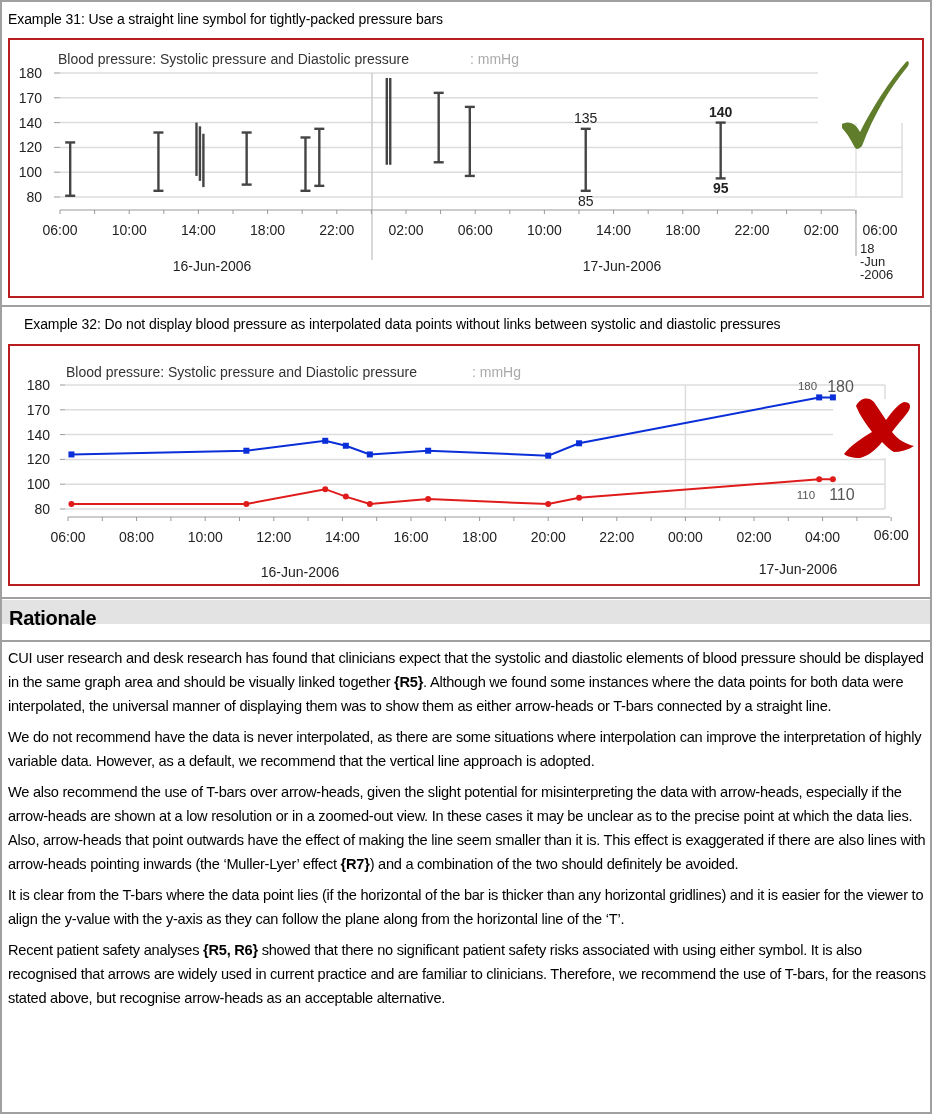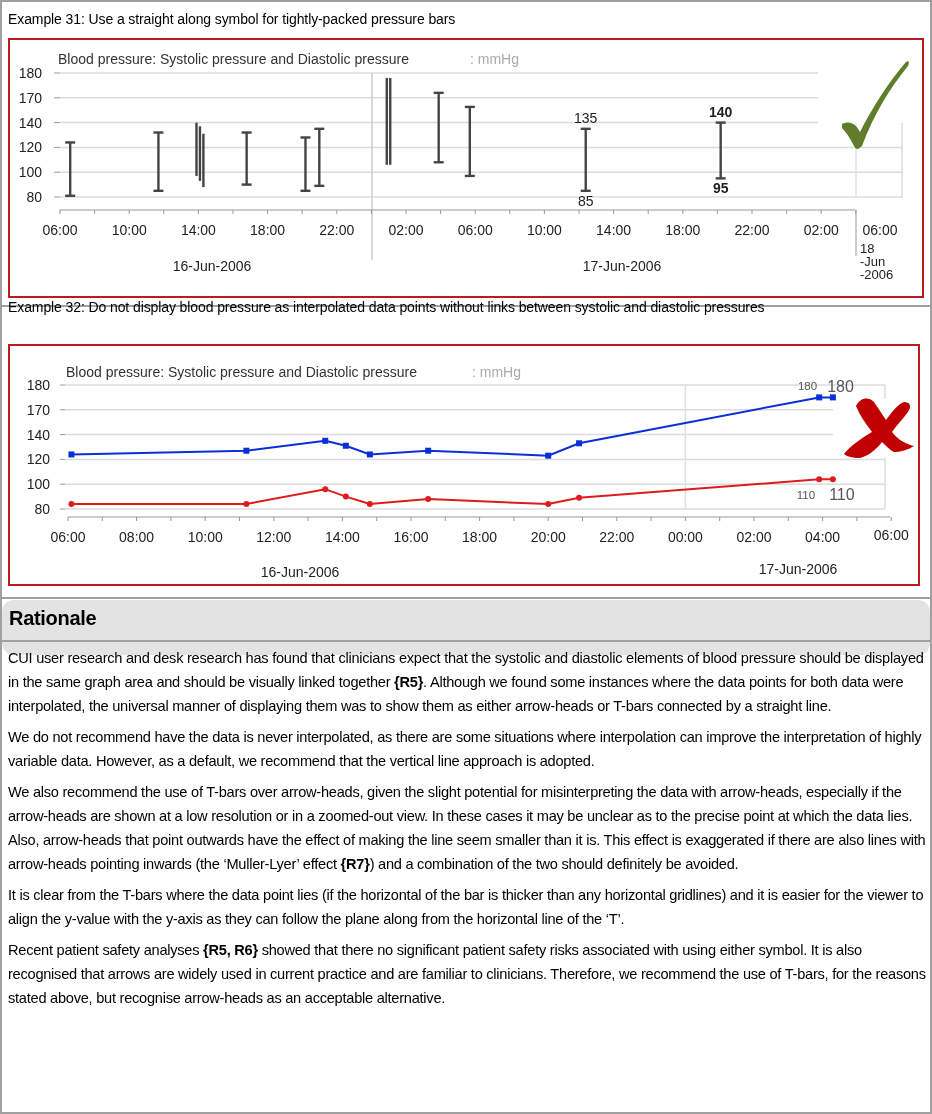--- a/index.html
+++ b/index.html
@@ -1,33 +1,33 @@
 <!DOCTYPE html>
 <html><head>
 <meta charset="utf-8">
 <style>
   html,body{margin:0;padding:0;background:#fff;}
   body{width:932px;height:1114px;position:relative;font-family:"Liberation Sans",sans-serif;color:#000;overflow:hidden;}
   .frame{position:absolute;left:0;top:0;width:928px;height:1110px;border:2px solid #a0a0a0;}
   .caption{position:absolute;left:8px;font-size:14px;color:#000;white-space:nowrap;letter-spacing:-0.1px;}
   .chartbox{position:absolute;border:2px solid #b91c1c;background:#fff;}
   .hsep{position:absolute;left:2px;width:928px;height:2px;background:#a0a0a0;}
-  .rat-head{position:absolute;left:2px;top:600px;width:928px;height:55px;background:#e3e3e3;border-radius:12px;}
+  .rat-head{position:absolute;left:2px;top:600px;width:928px;height:24px;background:#e3e3e3;}
   .rat-head span{position:absolute;left:7px;top:7px;font-size:20px;font-weight:bold;letter-spacing:-0.3px;}
   .body{position:absolute;left:8px;top:646px;width:918px;font-size:14.6px;line-height:24px;letter-spacing:-0.25px;}
   .body p{margin:0 0 7px 0;}
   .body b{font-weight:bold;}
   svg text{font-family:"Liberation Sans",sans-serif;}
 </style>
 </head>
 <body>
 
 <div class="frame"></div>
 
-<div class="caption" style="top:11px;">Example 31: Use a straight along symbol for tightly-packed pressure bars</div>
+<div class="caption" style="top:11px;">Example 31: Use a straight line symbol for tightly-packed pressure bars</div>
 <div class="chartbox" style="left:8px;top:38px;width:912px;height:256px;">
   <svg id="chart1" width="912" height="256">
       <text x="48" y="24" font-size="14" fill="#333">Blood pressure:  Systolic pressure and Diastolic pressure</text>
       <text x="460" y="24" font-size="14" fill="#aaa">: mmHg</text>
       <line x1="50" y1="33" x2="808" y2="33" stroke="#dcdcdc" stroke-width="1.5"></line>
       <line x1="44" y1="33" x2="50" y2="33" stroke="#999" stroke-width="1"></line>
       <text x="32" y="38" font-size="14" fill="#222" text-anchor="end">180</text>
       <line x1="50" y1="57.8" x2="808" y2="57.8" stroke="#dcdcdc" stroke-width="1.5"></line>
       <line x1="44" y1="57.8" x2="50" y2="57.8" stroke="#999" stroke-width="1"></line>
       <text x="32" y="62.8" font-size="14" fill="#222" text-anchor="end">170</text>
@@ -153,21 +153,21 @@
         <line x1="705.67" y1="138.39999999999998" x2="715.67" y2="138.39999999999998" stroke="#444" stroke-width="2.4"></line>
         <text x="710.67" y="76.6" font-size="14" font-weight="bold" fill="#222" text-anchor="middle">140</text>
         <text x="710.67" y="153.39999999999998" font-size="14" font-weight="bold" fill="#222" text-anchor="middle">95</text>
       </g>
       <path d="M 832 84 C 840 80 846 84 850 92 C 862 68 880 40 896 22 C 898 20 900 22 898 26 C 880 48 864 74 852 106 C 848 110 846 110 844 106 C 840 98 836 92 832 88 Z" fill="#5f7d2a"></path>
     </svg>
 </div>
 
 <div class="hsep" style="top:305px;"></div>
 
-<div class="caption" style="top:299px;">Example 32: Do not display blood pressure as interpolated data points without links between systolic and diastolic pressures</div>
+<div class="caption" style="top:316px;margin-left:16px;">Example 32: Do not display blood pressure as interpolated data points without links between systolic and diastolic pressures</div>
 <div class="chartbox" style="left:8px;top:344px;width:908px;height:238px;">
   <svg id="chart2" width="908" height="238">
       <text x="56" y="31" font-size="14" fill="#333">Blood pressure:  Systolic pressure and Diastolic pressure</text>
       <text x="462" y="31" font-size="14" fill="#aaa">: mmHg</text>
       <line x1="55" y1="39" x2="875" y2="39" stroke="#dcdcdc" stroke-width="1.5"></line>
       <line x1="50" y1="39" x2="55" y2="39" stroke="#999" stroke-width="1"></line>
       <text x="40" y="44" font-size="14" fill="#222" text-anchor="end">180</text>
       <line x1="55" y1="63.8" x2="823" y2="63.8" stroke="#dcdcdc" stroke-width="1.5"></line>
       <line x1="50" y1="63.8" x2="55" y2="63.8" stroke="#999" stroke-width="1"></line>
       <text x="40" y="68.8" font-size="14" fill="#222" text-anchor="end">170</text>

